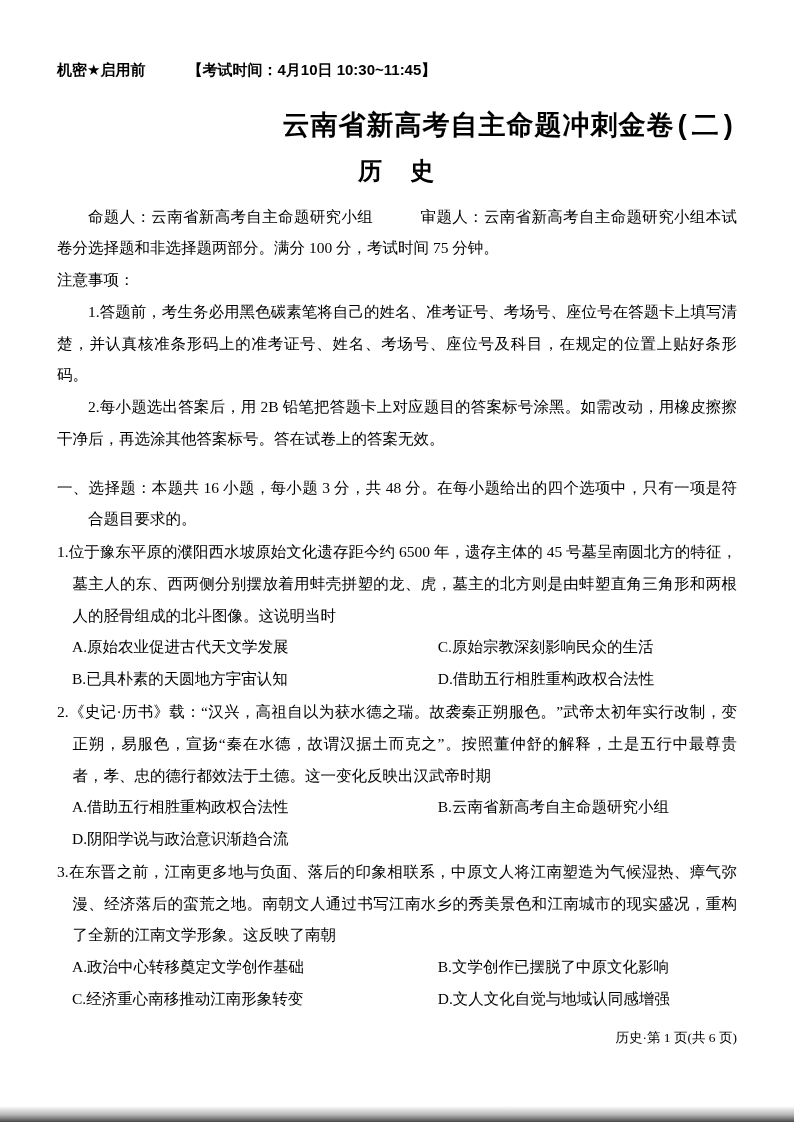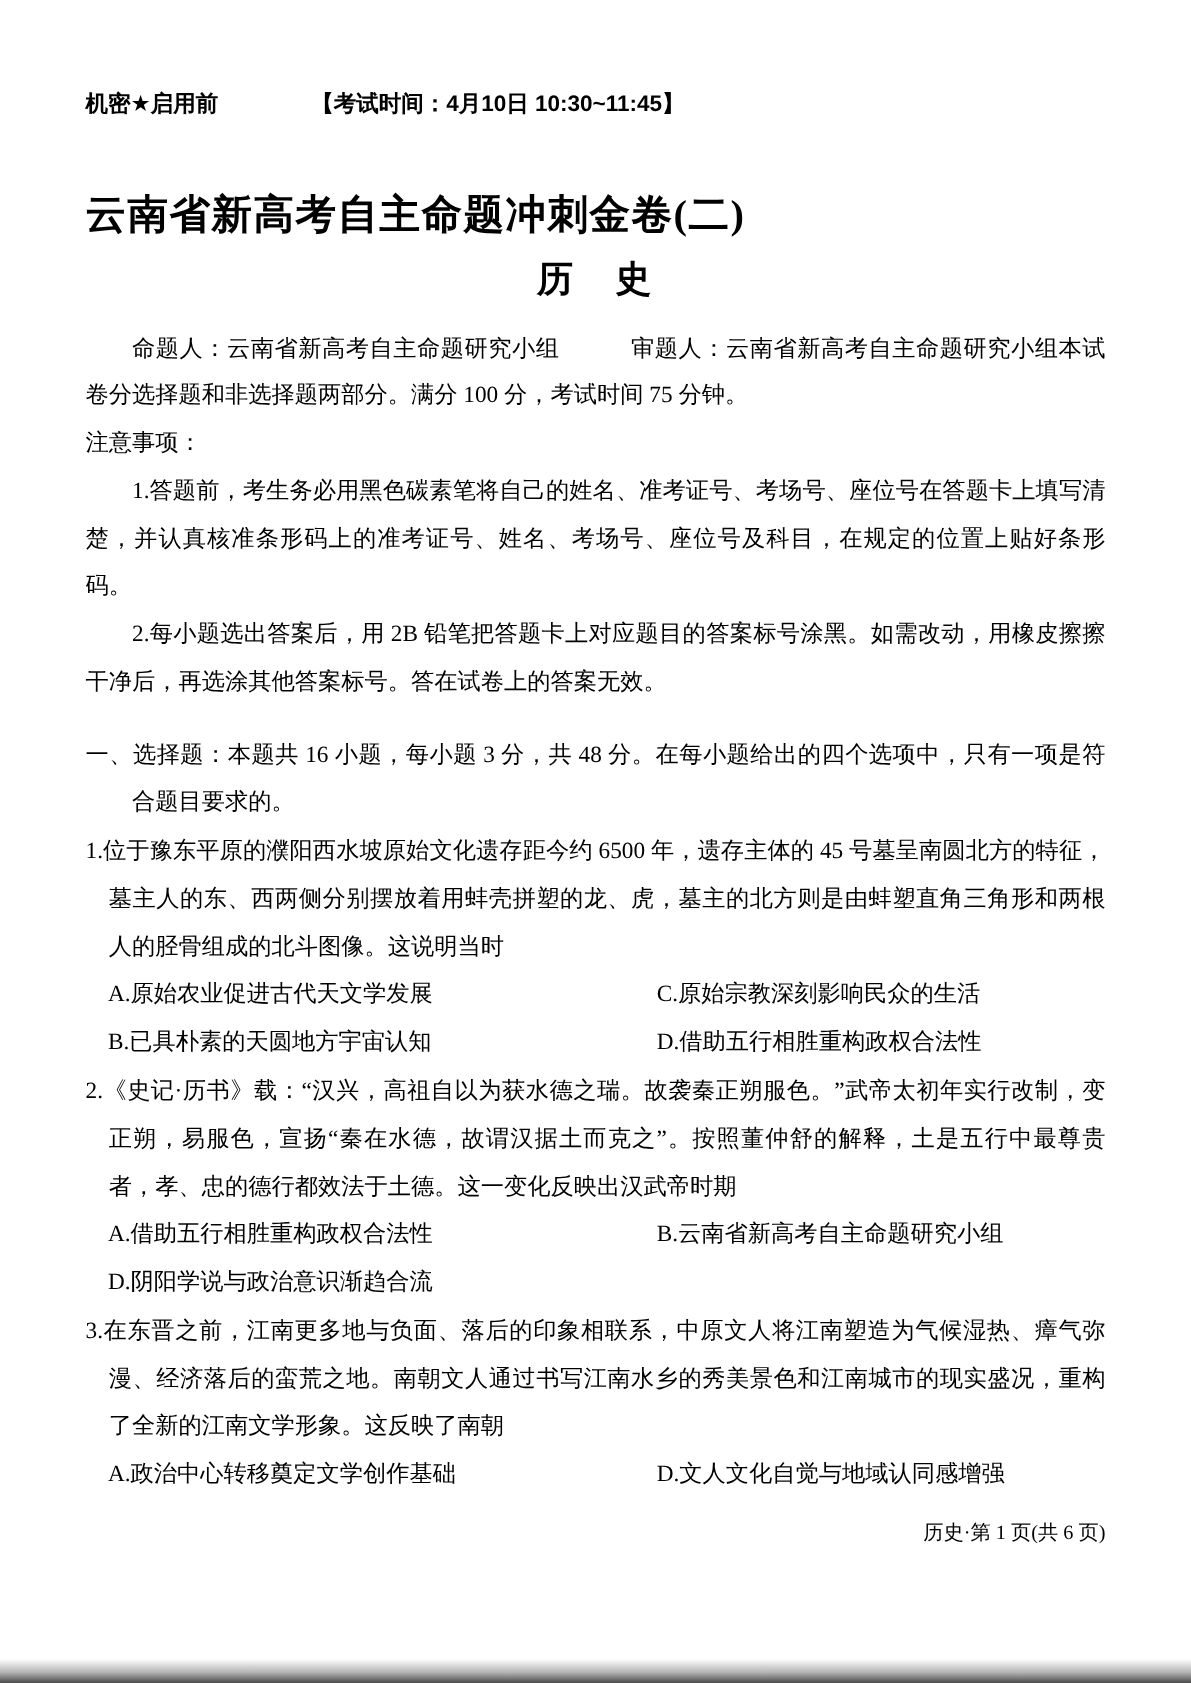--- a/index.html
+++ b/index.html
@@ -15,33 +15,34 @@
     background: #ffffff;
     color: #000;
     padding: 60px 57px 0 57px;
     overflow: hidden;
     font-size: 15.5px;
     line-height: 2.05;
   }
   .topline {
     display: flex;
     align-items: baseline;
-    gap: 62px;
+    gap: 42px;
     font-family: "Liberation Sans", "DejaVu Sans", sans-serif;
     font-weight: bold;
     font-size: 15px;
     line-height: 1.3;
   }
   .title {
-    margin-top: 45px;
-    text-align: left;
+    margin-top: 29px;
+    text-align: right;
     font-weight: bold;
     font-size: 27px;
     line-height: 1.35;
     letter-spacing: 1px;
+    font-family: Liberation Mono, monospace;
   }
   .subject {
     margin-top: 10px;
     text-align: center;
     font-weight: bold;
     font-size: 24px;
     line-height: 1.4;
     letter-spacing: 2px;
   }
   .para { text-align: justify; }
@@ -107,20 +108,22 @@
       <span>A.借助五行相胜重构政权合法性</span>
       <span>B.云南省新高考自主命题研究小组</span>
       <span>D.阴阳学说与政治意识渐趋合流</span>
     </div>
   </div>
 
   <div class="question">
     <p class="para hang1">3.在东晋之前，江南更多地与负面、落后的印象相联系，中原文人将江南塑造为气候湿热、瘴气弥漫、经济落后的蛮荒之地。南朝文人通过书写江南水乡的秀美景色和江南城市的现实盛况，重构了全新的江南文学形象。这反映了南朝</p>
     <div class="options">
       <span>A.政治中心转移奠定文学创作基础</span>
+      <span>B.文学创作已摆脱了中原文化影响</span>
+      <span>C.经济重心南移推动江南形象转变</span>
       <span>D.文人文化自觉与地域认同感增强</span>
     </div>
   </div>
 
   <div class="footer">历史·第 1 页(共 6 页)</div>
 
   <div class="edge-shadow"></div>
 </div>
 
 </body></html>

